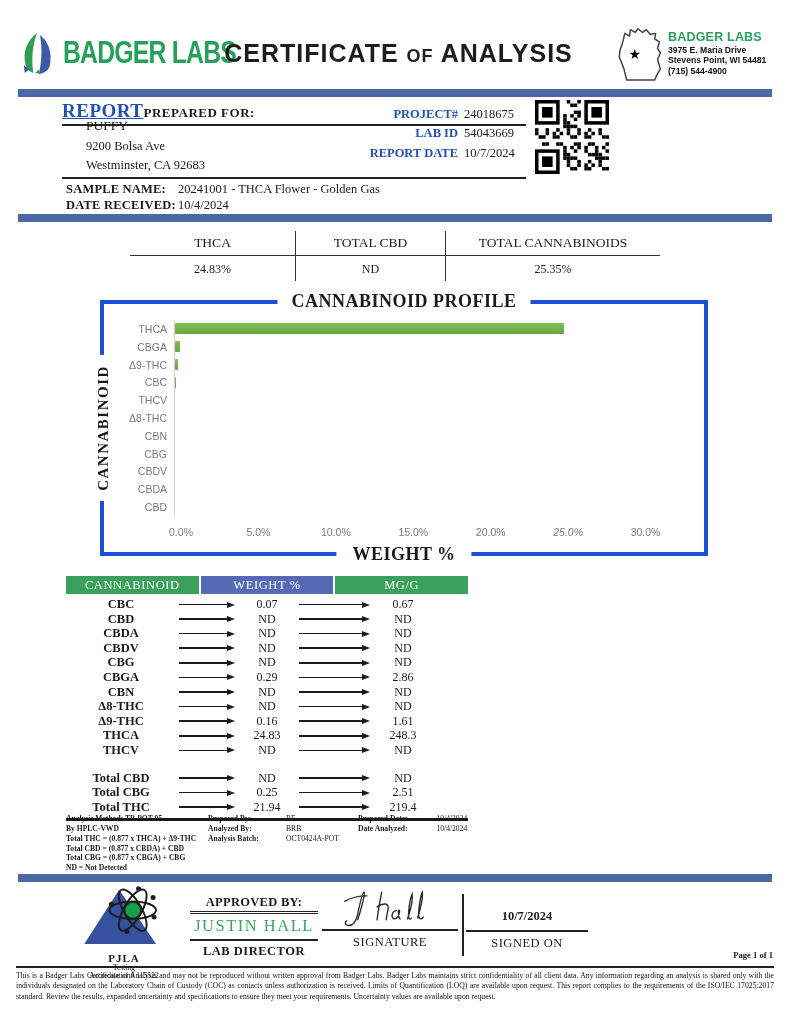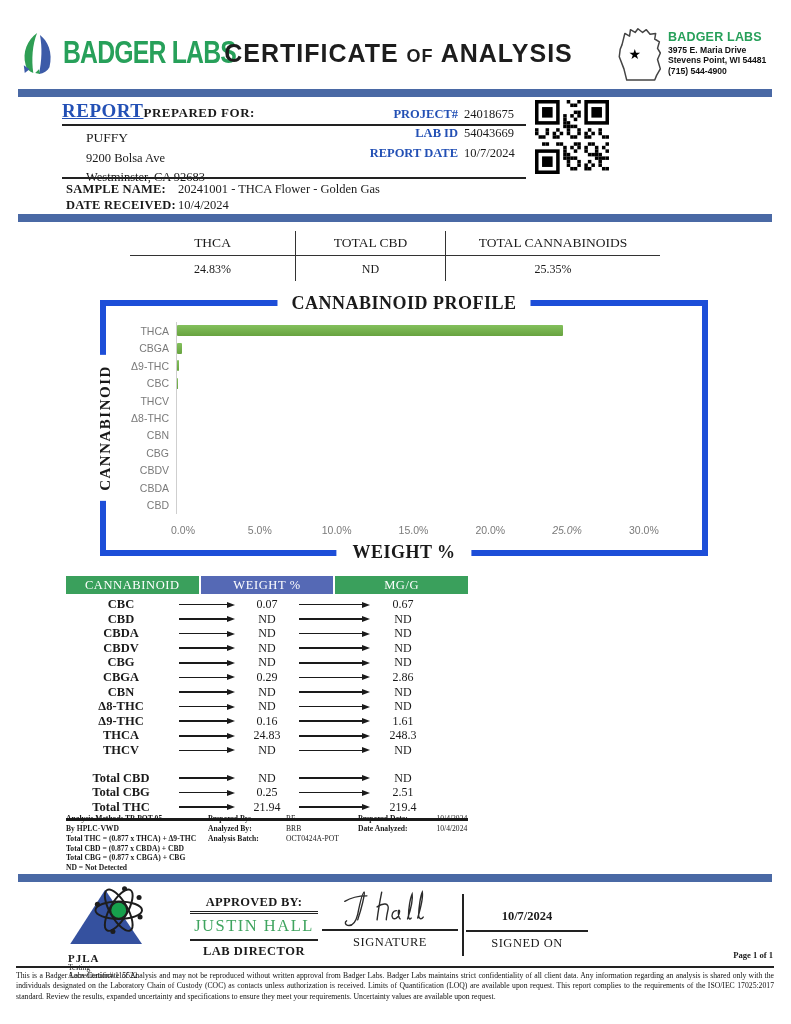--- a/index.html
+++ b/index.html
@@ -28,40 +28,40 @@
   .band{position:absolute;left:18px;width:754px;height:8px;background:var(--band)}
   .band1{top:89px}.band2{top:214px}.band3{top:874px}
 
   
   .rp-title{position:absolute;top:100px;left:62px;display:flex;align-items:baseline;}
   .rp-blue{color:var(--accent);font-size:19px;font-weight:bold;text-decoration:underline;letter-spacing:.5px}
   .rp-rest{font-size:13px;font-weight:bold;letter-spacing:.5px}
   .hline{position:absolute;background:#222}
   .rp-line1{top:124px;left:62px;width:464px;height:2px}
   .rp-line2{top:177px;left:62px;width:464px;height:2px}
-  .client{position:absolute;top:128px;left:86px;font-size:12.5px;line-height:1.55}
+  .client{position:absolute;top:116px;left:86px;font-size:12.5px;line-height:1.55}
   .client .c-name{font-size:13.5px}
   .meta{position:absolute;top:105px;left:330px;width:200px;font-size:12.5px;line-height:1.55}
   .meta-row{display:grid;grid-template-columns:1fr 66px;column-gap:6px}
   .meta-label{color:var(--accent);font-weight:bold;text-align:right}
   .qr{position:absolute;top:100px;left:535px;width:74px;height:74px}
   .sample{position:absolute;top:182px;left:66px;font-size:12.5px;line-height:1.25}
   .sample-row{display:grid;grid-template-columns:112px 1fr}
   .sample-label{font-weight:bold;letter-spacing:.2px}
 
   
   .sum{position:absolute;top:231px;left:130px;width:530px;display:grid;
        grid-template-columns:165px 150px 215px}
   .sum div{text-align:center;padding:4px 0}
   .sum .sum-h{font-size:13.5px;border-bottom:1.7px solid #333}
   .sum .sum-v{font-size:12px;padding-top:6px}
   .sum .bl{border-left:1.7px solid #333}
 
   
-  .chart{position:absolute;top:300px;left:100px;width:608px;height:256px;border:6px solid #1d4ed8}
+  .chart{position:absolute;top:300px;left:100px;width:608px;height:256px;border:4px solid #1d4ed8}
   .chart-title{position:absolute;top:-13px;left:50%;transform:translateX(-50%);background:#fff;
                padding:0 14px;font-weight:bold;font-size:18px;letter-spacing:.5px;white-space:nowrap}
   .chart-xlab{position:absolute;bottom:-13px;left:50%;transform:translateX(-50%);background:#fff;
               padding:0 16px;font-weight:bold;font-size:18px;letter-spacing:.5px;white-space:nowrap}
   .chart-ylab{position:absolute;left:-1px;top:50%;transform:translate(-50%,-50%) rotate(180deg);
               writing-mode:vertical-rl;background:#fff;padding:10px 1px;font-weight:bold;
               font-size:15px;letter-spacing:1.5px;white-space:nowrap}
   .chart-inner{position:absolute;top:16px;left:10px;right:12px;bottom:36px;display:flex;flex-direction:column}
   .crow{flex:1;display:flex;align-items:center}
   .clab{width:60px;text-align:right;padding-right:7px;font-family:"Liberation Sans",sans-serif;
@@ -91,21 +91,21 @@
   
   .notes{position:absolute;top:814px;left:66px;width:580px;display:flex;font-size:7.6px;line-height:1.3}
   .n-method{width:142px;font-weight:bold}
   .n-col{display:grid;grid-template-columns:auto auto;column-gap:8px;align-content:start}
   .n-prep{width:150px}
   .n-dates{width:130px}
   .n-label{font-weight:bold}
 
   
   .approval{position:absolute;top:884px;left:62px;right:20px;height:92px}
-  .pjla{position:absolute;left:6px;top:0;width:112px;text-align:left;line-height:1.1}
+  .pjla{position:absolute;left:6px;top:0;width:112px;text-align:center;line-height:1.1}
   .pjla-org{font-weight:bold;font-size:11px;letter-spacing:1px}
   .pjla-sub{font-weight:normal;font-size:7.6px}
   .appr{position:absolute;left:128px;top:11px;width:128px;text-align:center}
   .appr-label{font-weight:bold;font-size:12.5px;letter-spacing:.3px;border-bottom:3.5px double #222;padding-bottom:1px}
   .appr-name{color:var(--namegreen);font-size:16.5px;letter-spacing:1.5px;padding:2px 0 3px;border-bottom:2px solid #222}
   .appr-title{font-weight:bold;font-size:12.5px;letter-spacing:.5px;padding-top:3px}
   .sig{position:absolute;left:260px;top:0;width:136px;text-align:center}
   .sig svg{display:block;margin:0 auto}
   .sig-line{height:2px;background:#222;margin-top:1px}
   .sig-label,.signed-label{font-weight:normal;font-size:12.5px;letter-spacing:.5px;padding-top:4px}

